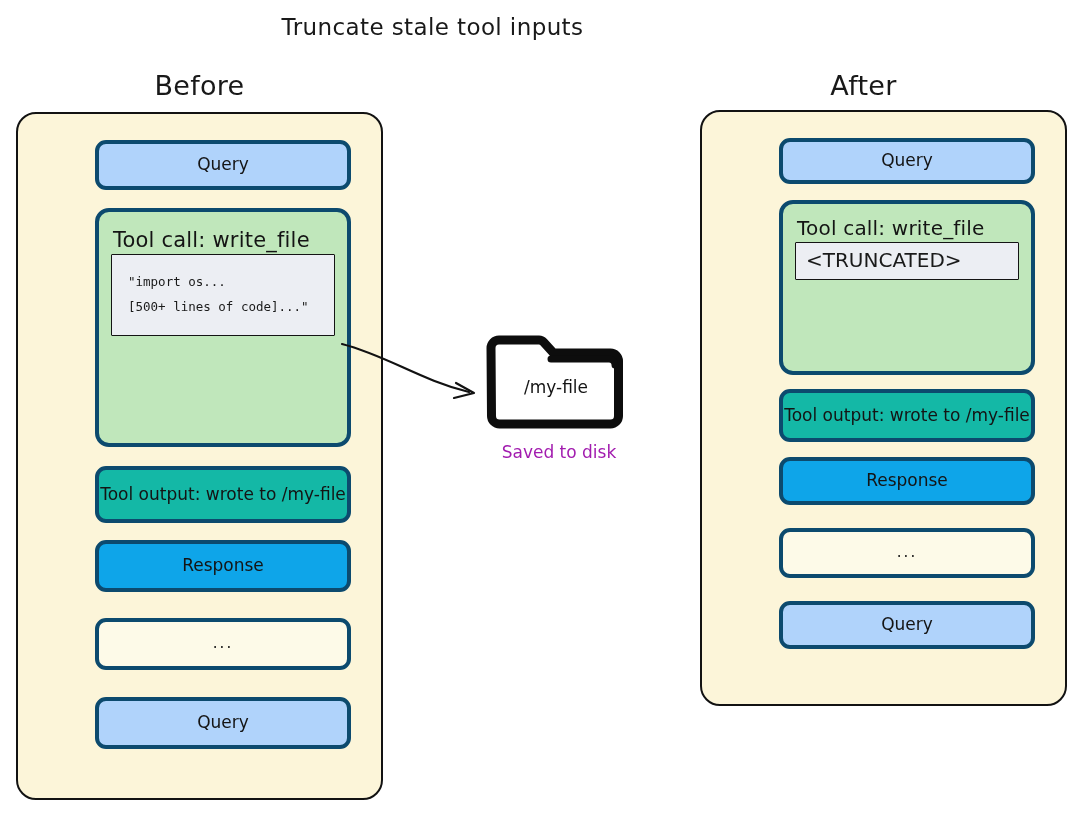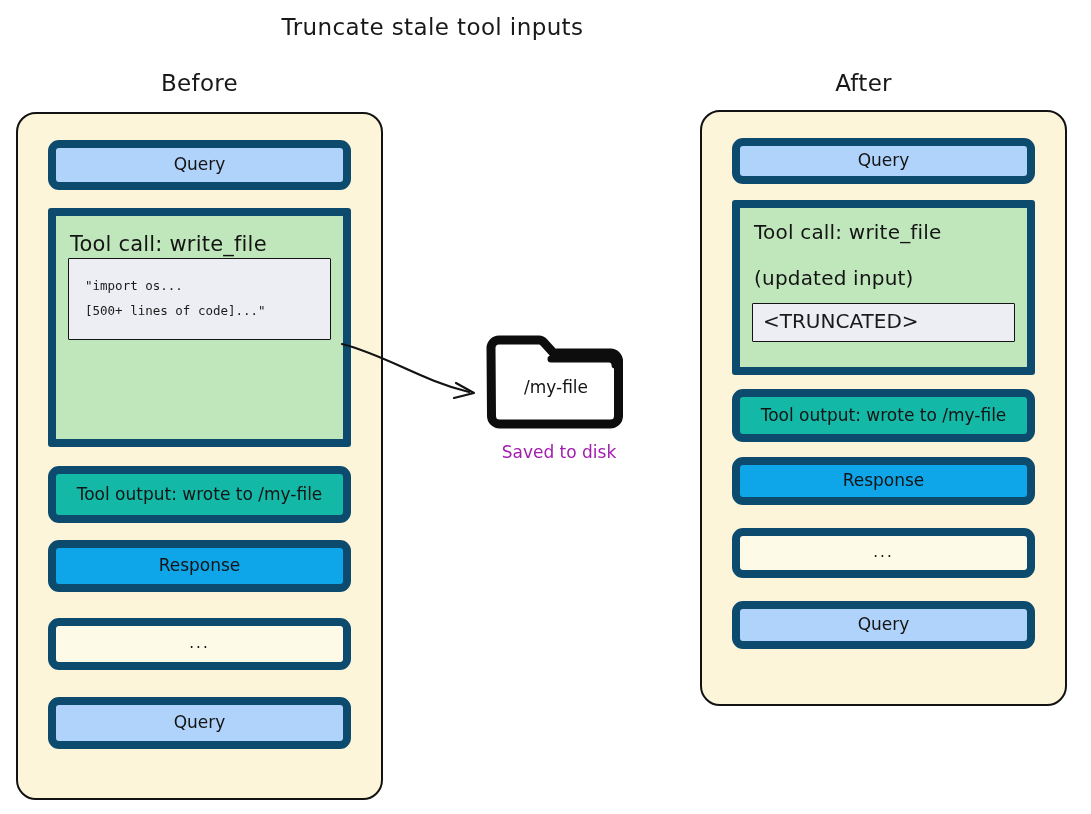--- a/index.html
+++ b/index.html
@@ -24,21 +24,21 @@
     width: 865px;
     text-align: center;
     font-size: 23px;
     letter-spacing: 0.4px;
     color: #191919;
   }
 
   
   .col-heading {
     position: absolute;
-    font-size: 23px;
+    font-size: 27px;
     color: #191919;
     text-align: center;
     letter-spacing: 0.3px;
   }
   #heading-before { left: 16px; top: 70px; width: 367px; }
   #heading-after  { left: 680px; top: 70px; width: 367px; }
 
   
   .panel {
     position: absolute;
@@ -54,39 +54,40 @@
     position: absolute;
     left: 30px;
     right: 30px;
     top: 26px;
     display: flex;
     flex-direction: column;
   }
 
   
   .block {
-    border: 8px solid #0c4a6e;
+    border: 4px solid #0c4a6e;
     border-radius: 11px;
     box-sizing: border-box;
     display: flex;
     align-items: center;
     justify-content: center;
     text-align: center;
     font-size: 17px;
     line-height: 1.28;
     color: #141414;
     position: relative;
+    margin-left: 47px;
   }
   .block.query     { background: #b0d3fb; }
   .block.response  { background: #0ea5e9; }
   .block.output    { background: #14b8a6; }
   .block.ellipsis  { background: #fdfae8; font-size: 15px; letter-spacing: 2px; }
   .block.toolcall  {
     background: #c0e7bb;
-    border-radius: 3px;
+    border-radius: 14px;
     display: block;
     text-align: left;
   }
 
   .toolcall-line {
     font-size: 21px;
     color: #141414;
     padding-left: 14px;
     letter-spacing: 0.2px;
   }
@@ -222,21 +223,20 @@
 
 <div id="saved-caption">Saved to disk</div>
 
 <div class="panel" id="panel-after">
   <div class="panel-inner">
 
     <div class="block query" id="a-query1">Query</div>
 
     <div class="block toolcall" id="a-toolcall">
       <div class="toolcall-line first">Tool call: write_file</div>
-      <div class="toolcall-line second">(updated input)</div>
       <div class="truncbox">&lt;TRUNCATED&gt;</div>
     </div>
 
     <div class="block output" id="a-output">Tool output: wrote to /my-file</div>
 
     <div class="block response" id="a-response">Response</div>
 
     <div class="block ellipsis" id="a-ellipsis">...</div>
 
     <div class="block query" id="a-query2">Query</div>

